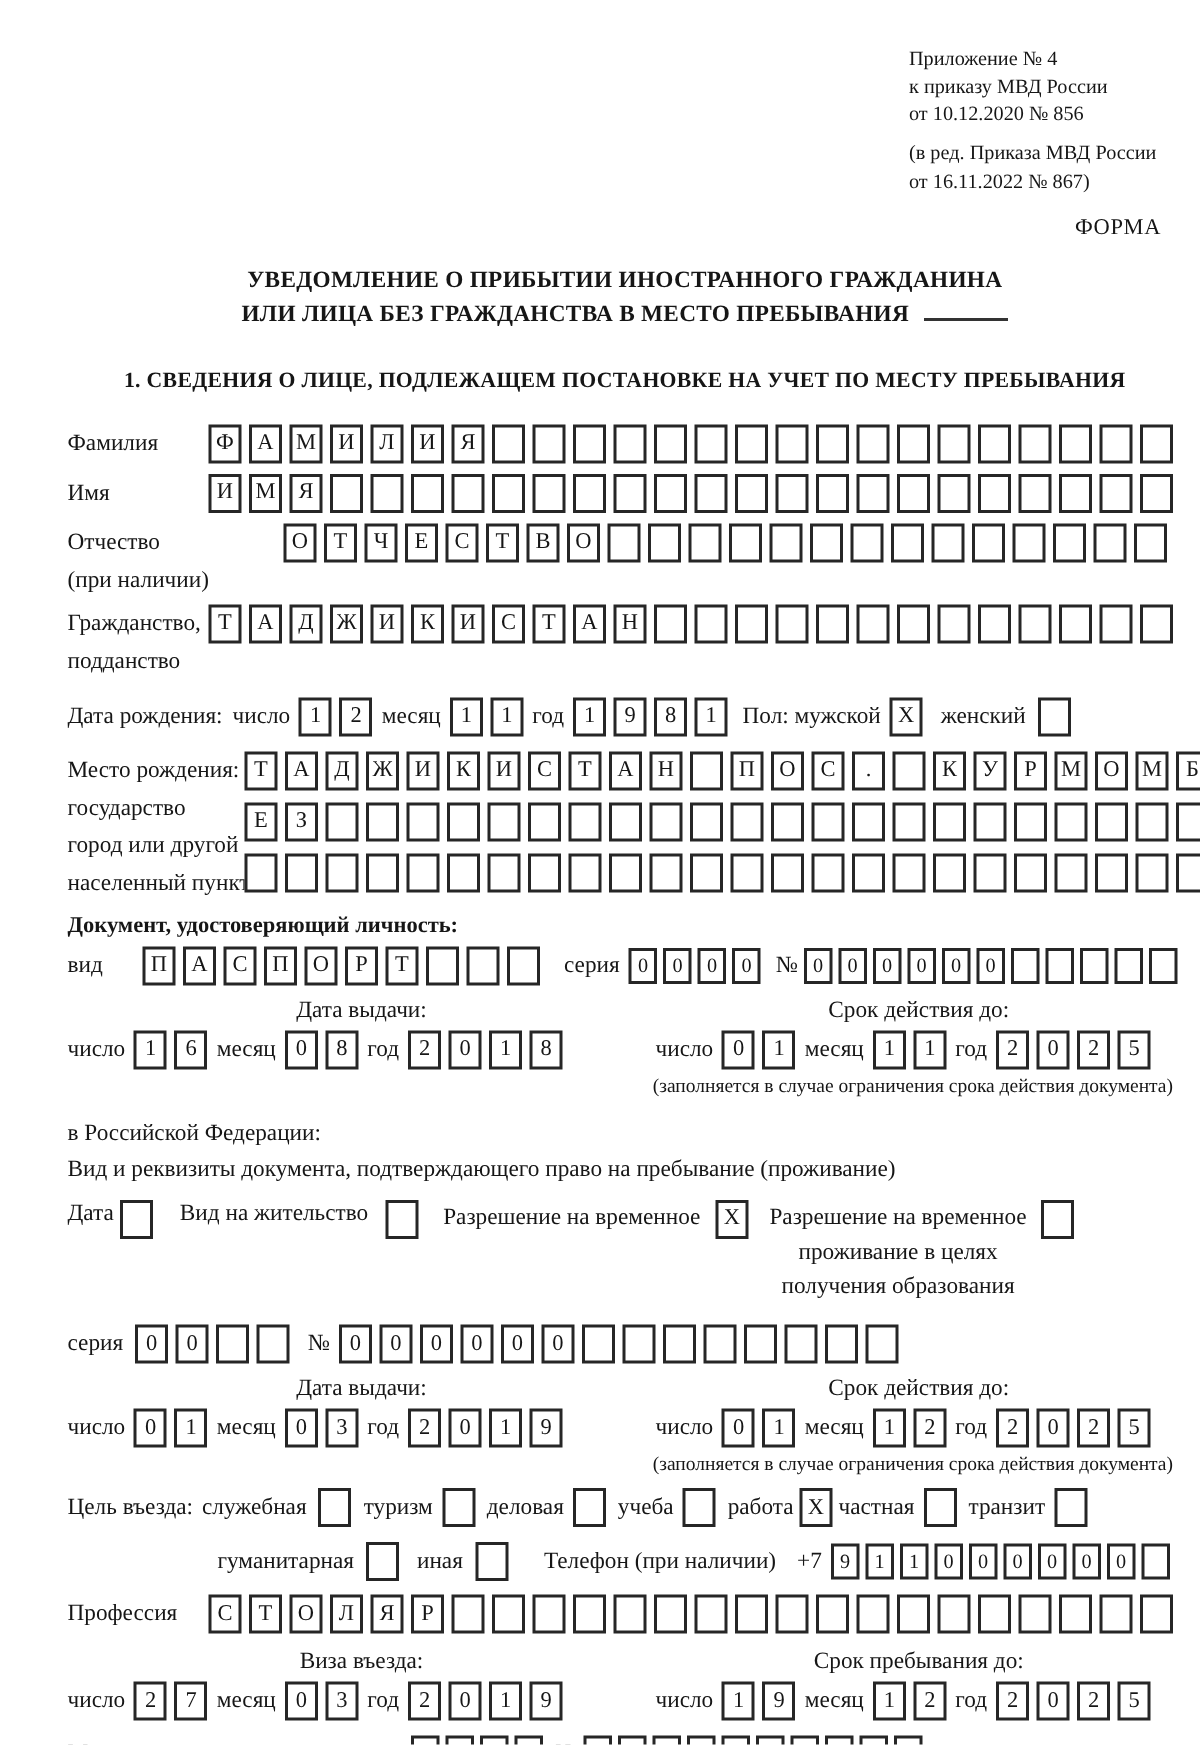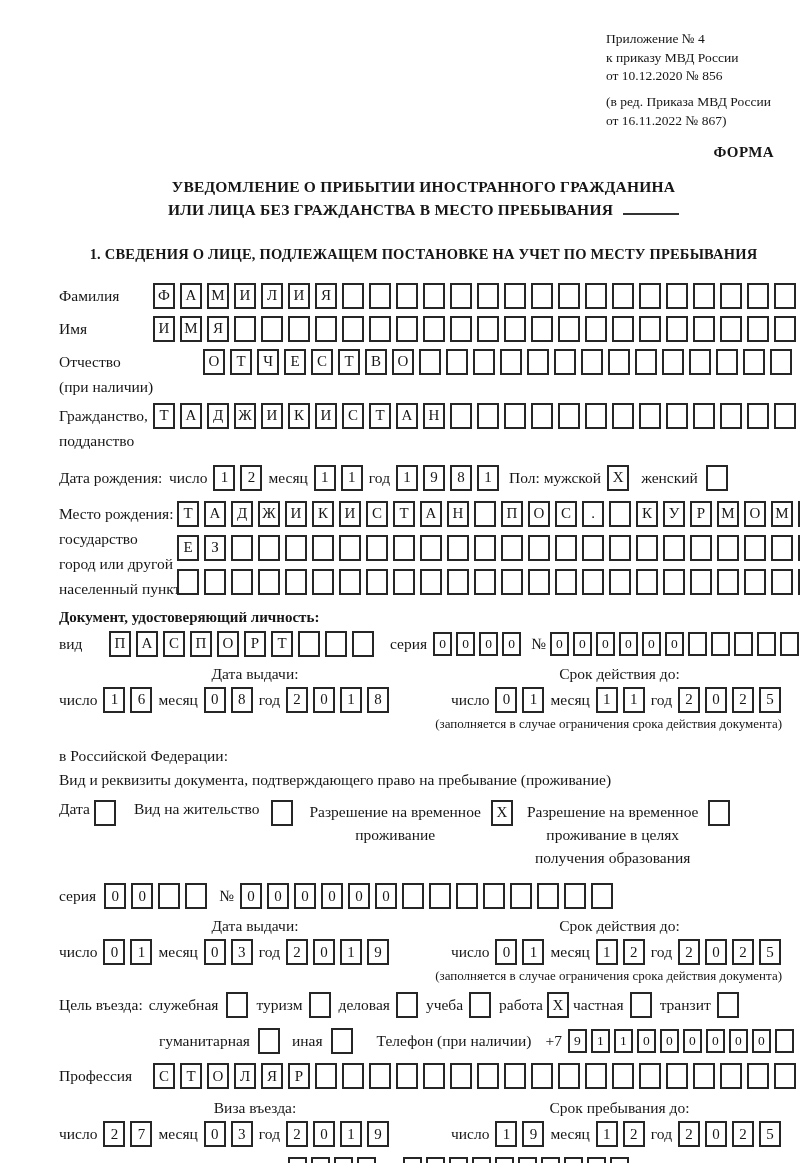--- a/index.html
+++ b/index.html
@@ -1,21 +1,21 @@
 <!DOCTYPE html>
 <html><head>
 <meta charset="utf-8">
 <style>
   html,body{margin:0;padding:0;}
   body{width:800px;height:1163px;background:#ffffff;color:#161616;
        font-family:"Liberation Serif","DejaVu Serif",serif;overflow:hidden;}
-  .page{box-sizing:border-box;width:800px;height:1163px;padding:30px 12px 10px 59px;}
+  .page{box-sizing:border-box;width:800px;height:1163px;padding:30px 12px 10px 45px;}
   .hdr{margin-left:auto;width:182px;font-size:13.5px;line-height:1.38;}
   .hdr .grp2{margin-top:7px;}
-  .forma{text-align:right;padding-right:14px;font-weight:bold;font-size:15px;margin-top:14px;letter-spacing:.4px;}
+  .forma{text-align:right;padding-right:14px;font-weight:normal;font-size:15px;margin-top:14px;letter-spacing:.4px;}
   .title{margin-top:14px;text-align:center;font-weight:bold;font-size:15.5px;line-height:1.5;letter-spacing:.2px;}
   .blankline{display:inline-block;width:56px;border-bottom:2px solid #333;height:14px;margin-left:10px;}
   .sect{margin-top:24px;text-align:center;font-weight:bold;font-size:14.5px;letter-spacing:.2px;}
   .row{display:flex;align-items:center;margin-top:7px;white-space:nowrap;}
   .row.top{align-items:flex-start;}
   .lbl{font-size:15.5px;flex:none;}
   .lblcol{font-size:15.5px;line-height:25px;flex:none;}
   .cells{display:flex;gap:5px;flex:none;}
   .cells.small{gap:4px;}
   .cell{box-sizing:border-box;width:22px;height:26px;border:2px solid #262626;background:#fff;
@@ -412,21 +412,20 @@
       </span>
     <span class="gap18"></span>
     <span class="lbl">Вид на жительство</span>
     <span class="gap12"></span>
     <span class="cells">
         <span class="cell"></span>
       </span>
     <span class="gap16"></span>
     <span class="optlines">
       <div>Разрешение на временное</div>
-      <div>проживание</div>
     </span>
     <span class="gap10"></span>
     <span class="cells">
         <span class="cell">X</span>
       </span>
     <span class="gap14"></span>
     <span class="optlines">
       <div>Разрешение на временное</div>
       <div>проживание в целях</div>
       <div>получения образования</div>

